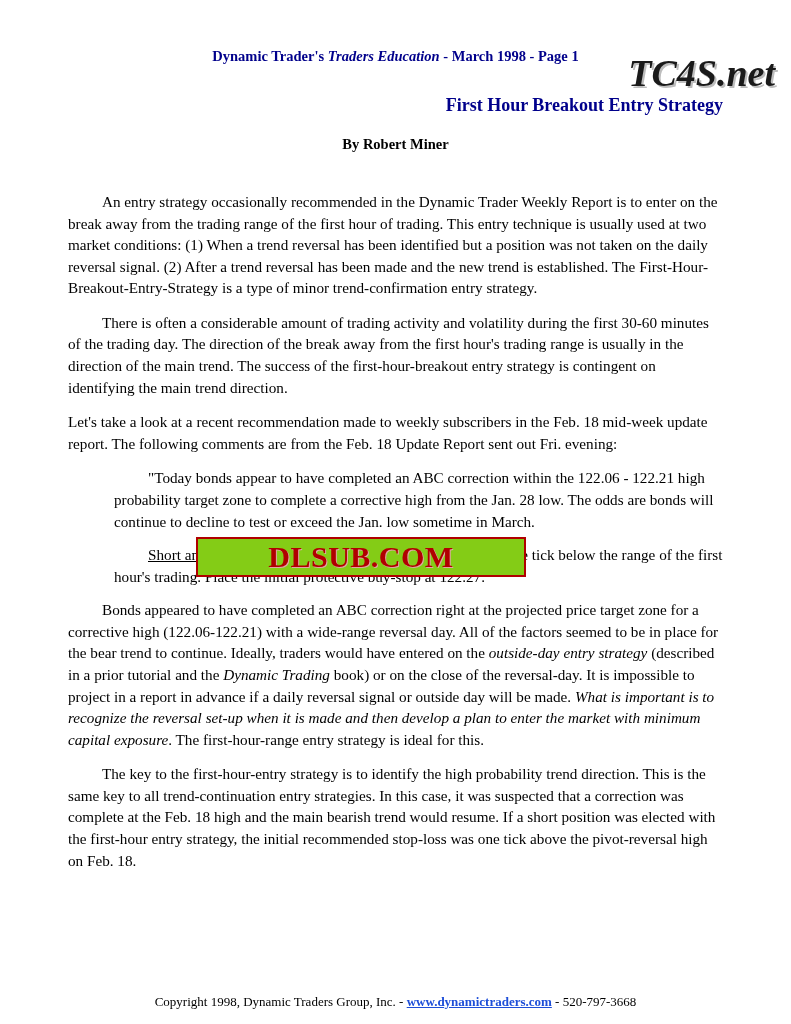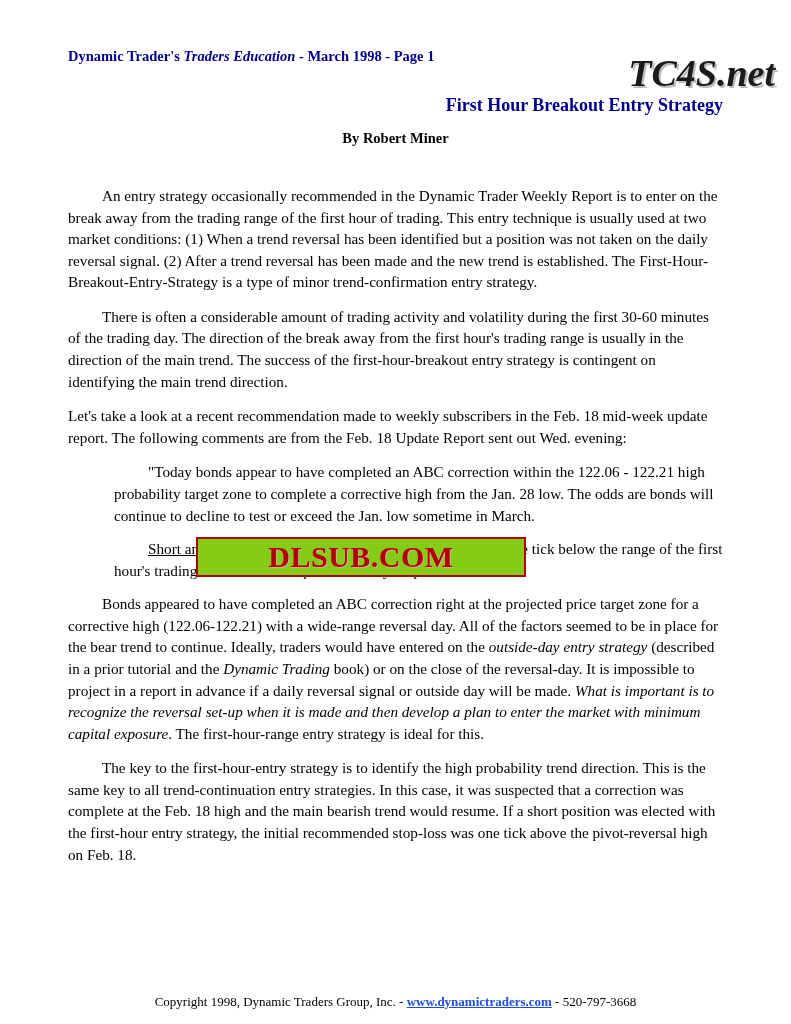--- a/index.html
+++ b/index.html
@@ -53,41 +53,41 @@
     font-family: "Liberation Serif", serif;
     font-weight: bold;
     font-size: 30px;
     color: #b00000;
     letter-spacing: 0.5px;
     text-shadow: 1px 1px 0 #e2a4a4;
   }
 
   
   .doc-header {
-    text-align: left;
+    text-align: center;
     color: #00008B;
     font-weight: bold;
     font-size: 14.5px;
     margin-top: 48px;
   }
   .doc-header .ital { font-style: italic; }
 
   .doc-title {
     text-align: right;
     color: #00008B;
     font-weight: bold;
     font-size: 18px;
     margin-top: 30px;
   }
   .doc-byline {
     text-align: center;
     color: #000000;
     font-weight: bold;
     font-size: 14.5px;
-    margin-top: 14px;
+    margin-top: 20px;
   }
 
   
   .body-wrap {
     margin-top: 38px;
     font-size: 15.2px;
     line-height: 1.42;
     color: #000000;
     text-align: left;
   }
@@ -143,21 +143,21 @@
   <div class="doc-title">First Hour Breakout Entry Strategy</div>
   <div class="doc-byline">By Robert Miner</div>
 
   <div class="body-wrap">
 
     <p class="para">An entry strategy occasionally recommended in the Dynamic Trader Weekly Report is to enter on the break away from the trading range of the first hour of trading. This entry technique is usually used at two market conditions:  (1) When a trend reversal has been identified but a position was not taken on the daily reversal signal. (2) After a trend reversal has been made and the new trend is established. The First-Hour-Breakout-Entry-Strategy is a type of minor trend-confirmation entry strategy.</p>
 
     <p class="para">There is often a considerable amount of trading activity and volatility during the first 30-60 minutes of the trading day. The direction of the break away from the first hour's trading range is usually in the direction of the main trend. The success of the first-hour-breakout entry strategy is contingent on identifying the main trend direction.</p>
 
 
-    <p class="para noindent">Let's take a look at a recent recommendation made to weekly subscribers in the Feb. 18 mid-week update report. The following comments are from the Feb. 18 Update Report sent out Wed. evening:</p>
+    <p class="para noindent">Let's take a look at a recent recommendation made to weekly subscribers in the Feb. 18 mid-week update report. The following comments are from the Feb. 18 Update Report sent out Fri. evening:</p>
 
     <p class="quote"><span>"Today bonds appear to have completed an ABC</span> <span>correction within the 122.06 - 122.21</span> <span>high probability target zone to complete a corrective high from the Jan. 28 low. The odds are bonds will continue to decline to test or exceed the Jan. low sometime in March.</span></p>
 
     <p class="quote second"><span class="u">Short and Intermediate Term Traders</span><span>: Sell bonds on a stop one tick below the range of the first hour's trading. Place the initial protective buy-stop at 122.27."</span></p>
 
     <p class="para"><span>Bonds appeared to have completed an ABC correction right at the projected price target zone for a corrective high (122.06-122.21) with a wide-range reversal day. All of the factors seemed to be in place for the bear trend to continue. Ideally, traders would have entered on the </span><span class="i">outside-day entry strategy</span><span> (described in a prior tutorial and the </span><span class="i">Dynamic Trading</span><span> book) or on the close of the reversal-day. It is impossible to project in a report in advance if a daily reversal signal or outside day will be made. </span><span class="i">What is important is to recognize the reversal set-up when it is made and then develop a plan to enter the market with minimum capital exposure</span><span>. The first-hour-range entry strategy is ideal for this.</span></p>
 
     <p class="para">The key to the first-hour-entry strategy is to identify the high probability trend direction. This is the same key to all trend-continuation entry strategies. In this case, it was suspected that a correction was complete at the Feb. 18 high and the main bearish trend would resume. If a short position was elected with the first-hour entry strategy, the initial recommended stop-loss was one tick above the pivot-reversal high on Feb. 18.</p>
 
   </div>

